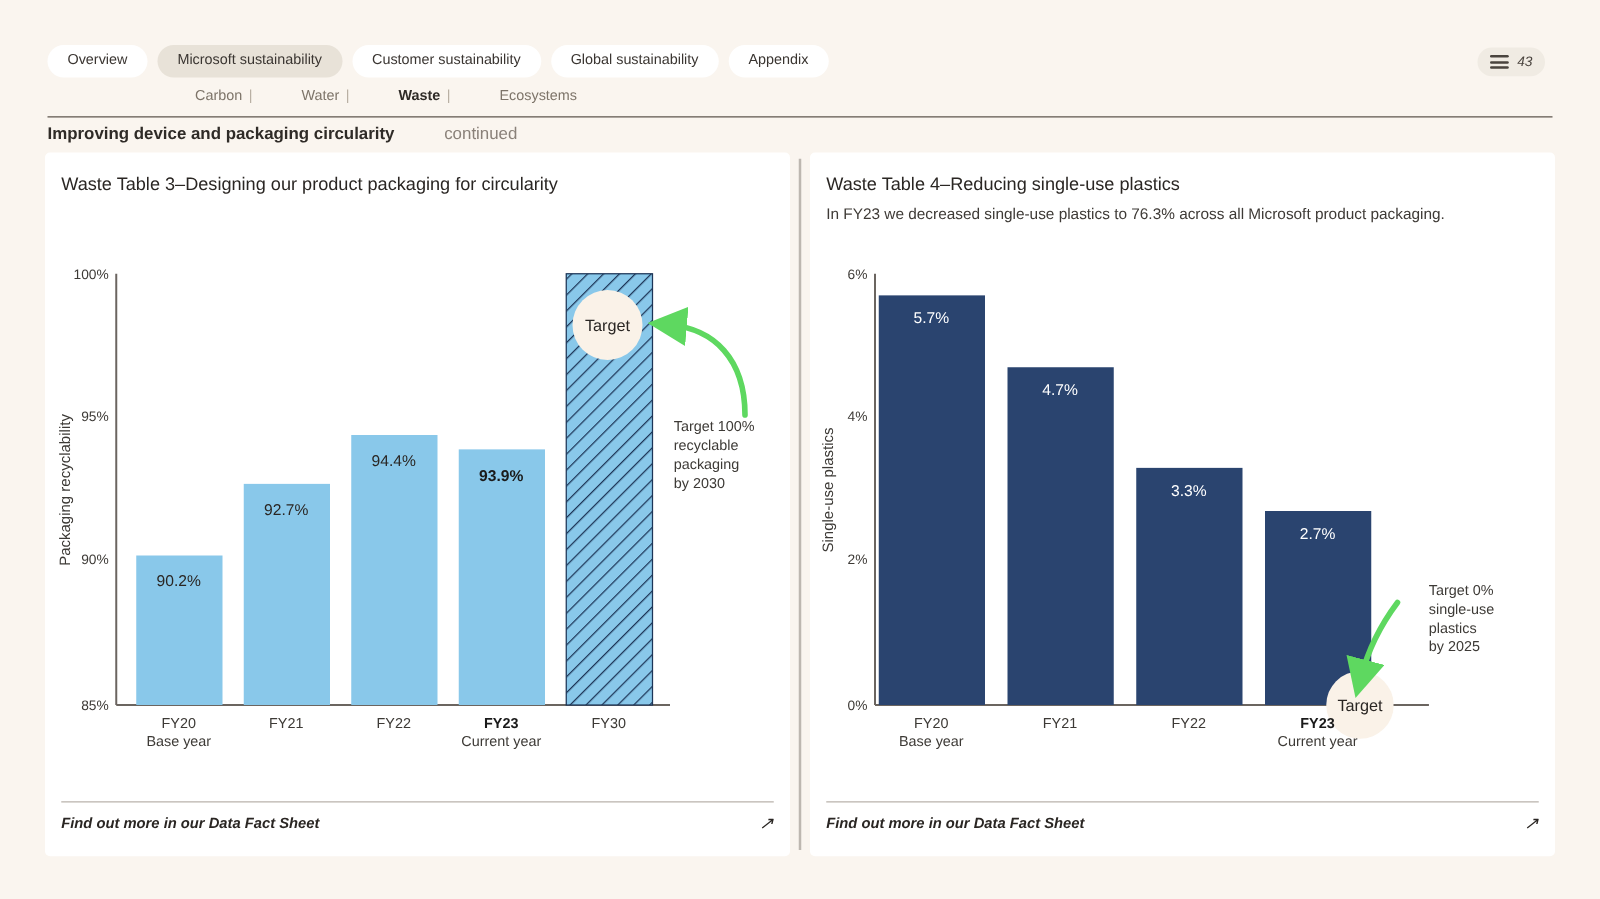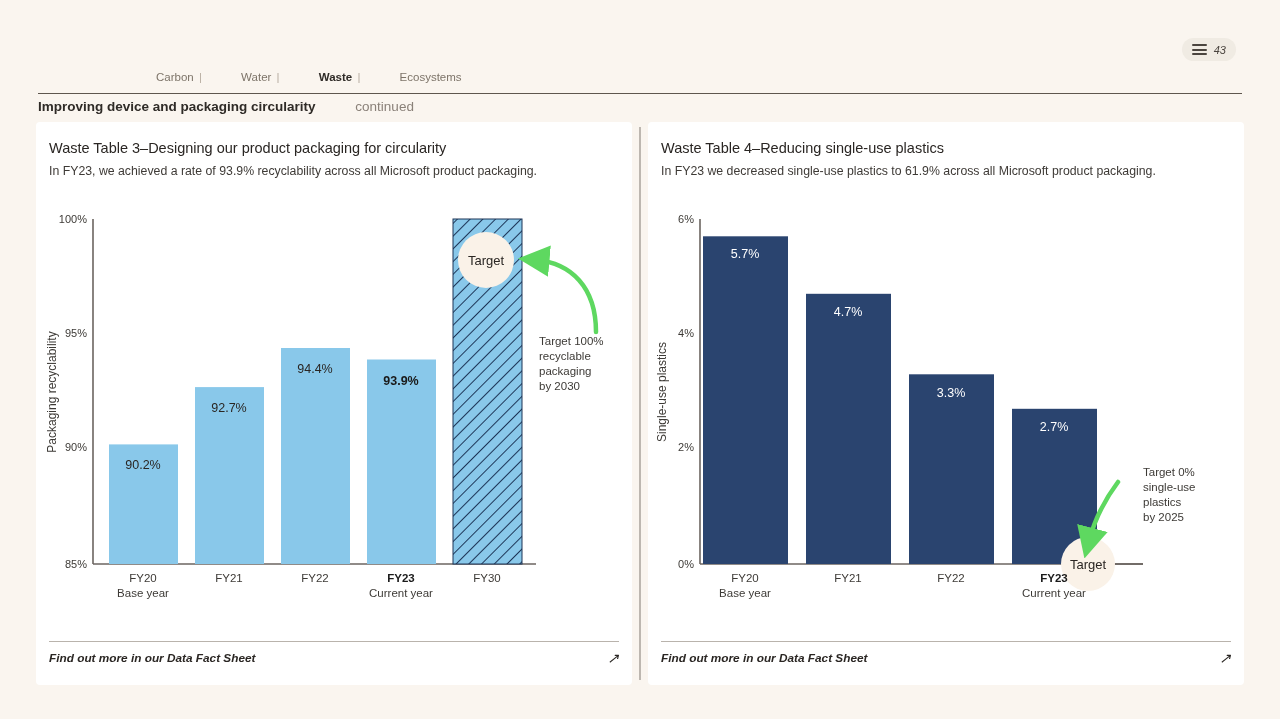--- a/index.html
+++ b/index.html
@@ -103,20 +103,27 @@
   }
   .footer-link .txt { font-size: 11.8px; font-weight: bold; color: #2a2623; }
   .footer-link .arrow { font-size: 14px; color: #2a2623; line-height: 1; }
   text { font-family: "Liberation Sans", sans-serif; }
 </style>
 </head>
 <body>
 
 <div class="topnav">
 
+  <div class="tabs">
+    <div class="tab">Overview</div>
+    <div class="tab active">Microsoft sustainability</div>
+    <div class="tab">Customer sustainability</div>
+    <div class="tab">Global sustainability</div>
+    <div class="tab">Appendix</div>
+  </div>
 
   <div class="subnav"><span class="crumb">Carbon</span><span class="sep"> | </span><span class="crumb">Water</span><span class="sep"> | </span><span class="crumb current">Waste</span><span class="sep"> | </span><span class="crumb">Ecosystems</span></div>
 
   <div class="menu-pill">
     <span class="hamburger">
         <i></i>
         <i></i>
         <i></i>
       </span>
     <span class="pagenum">43</span>
@@ -124,21 +131,20 @@
 
   <div class="rule"></div>
 
   <div class="pagetitle"><b>Improving device and packaging circularity</b><span> continued</span></div>
 </div>
 
 <div class="cards">
 
   <div class="card">
     <div class="card-title">Waste Table 3–Designing our product packaging for circularity</div>
-    <div class="card-sub">In FY23, we achieved a rate of 93.9% recyclability across all Microsoft product packaging.</div>
 
     <svg class="plot" width="596" height="420" viewBox="0 0 596 420">
       <defs>
         <pattern id="hatchL" width="9" height="9" patternTransform="rotate(45)" patternUnits="userSpaceOnUse">
           <rect width="9" height="9" fill="#89c8ea"></rect>
           <line x1="0" y1="0" x2="0" y2="9" stroke="#1d3557" stroke-width="2"></line>
         </pattern>
         <marker id="arrowL" markerWidth="7" markerHeight="7" refX="3" refY="3.5" orient="auto">
           <polygon points="0,0 7,3.5 0,7" fill="#5ed860"></polygon>
         </marker>
@@ -194,21 +200,21 @@
     <div class="footer-link">
       <span class="txt">Find out more in our Data Fact Sheet</span>
       <span class="arrow">↗</span>
     </div>
   </div>
 
   <div class="divider"></div>
 
   <div class="card">
     <div class="card-title">Waste Table 4–Reducing single-use plastics</div>
-    <div class="card-sub">In FY23 we decreased single-use plastics to 61.9% across all Microsoft product packaging.</div>
+    <div class="card-sub">In FY23 we decreased single-use plastics to 76.3% across all Microsoft product packaging.</div>
 
     <svg class="plot" width="596" height="420" viewBox="0 0 596 420">
       <defs>
         <marker id="arrowR" markerWidth="7" markerHeight="7" refX="3" refY="3.5" orient="auto">
           <polygon points="0,0 7,3.5 0,7" fill="#5ed860"></polygon>
         </marker>
       </defs>
 
       <line x1="52" y1="12" x2="52" y2="357" stroke="#6b6560" stroke-width="1.6"></line>
       <line x1="52" y1="357" x2="495" y2="357" stroke="#6b6560" stroke-width="1.6"></line>

